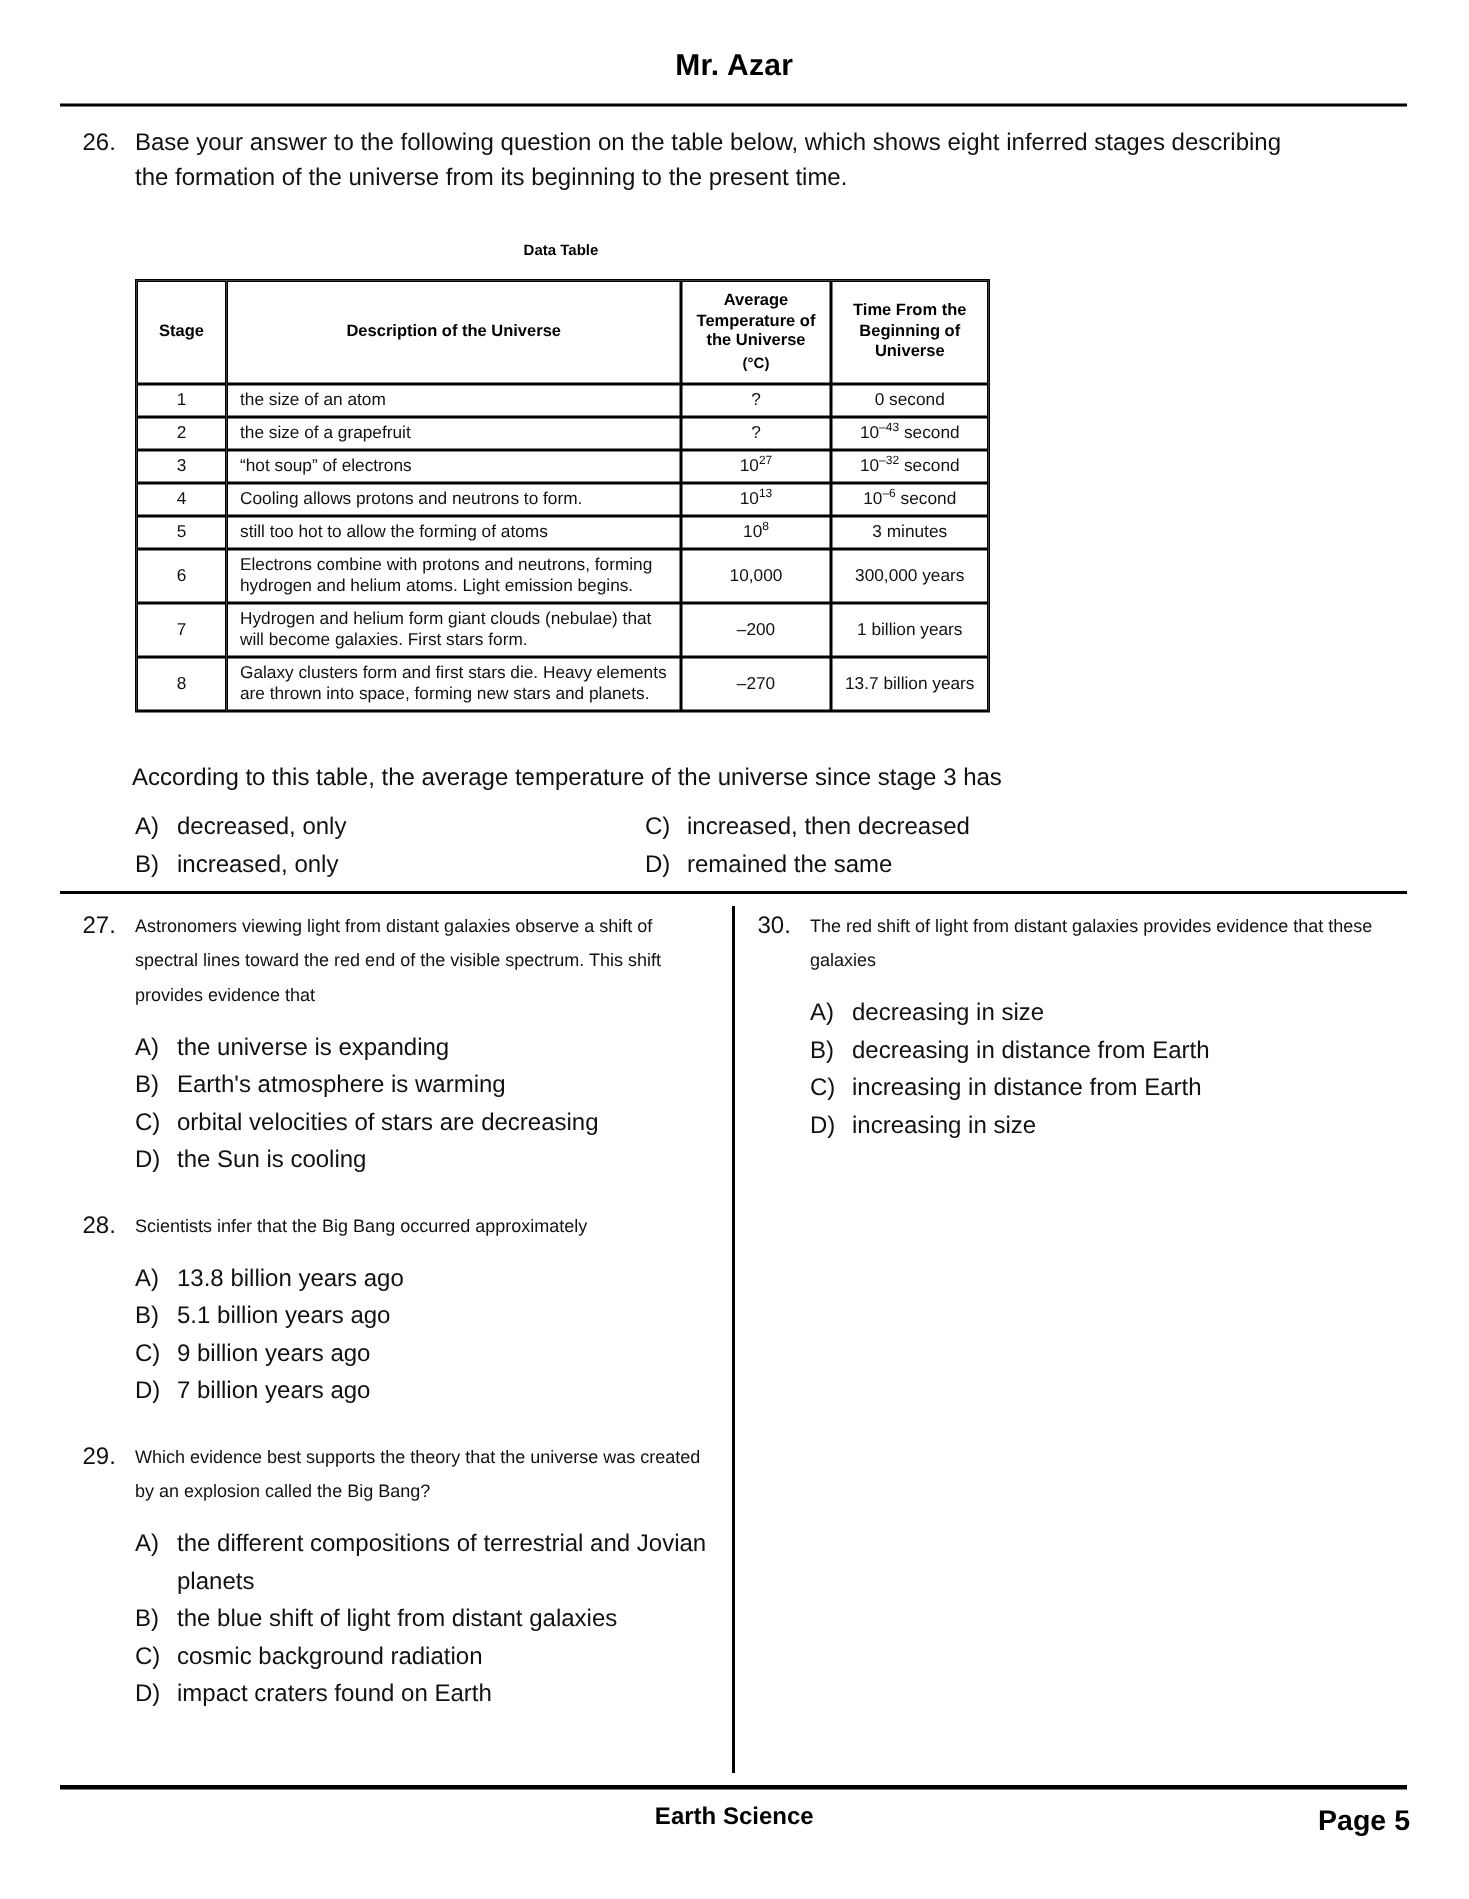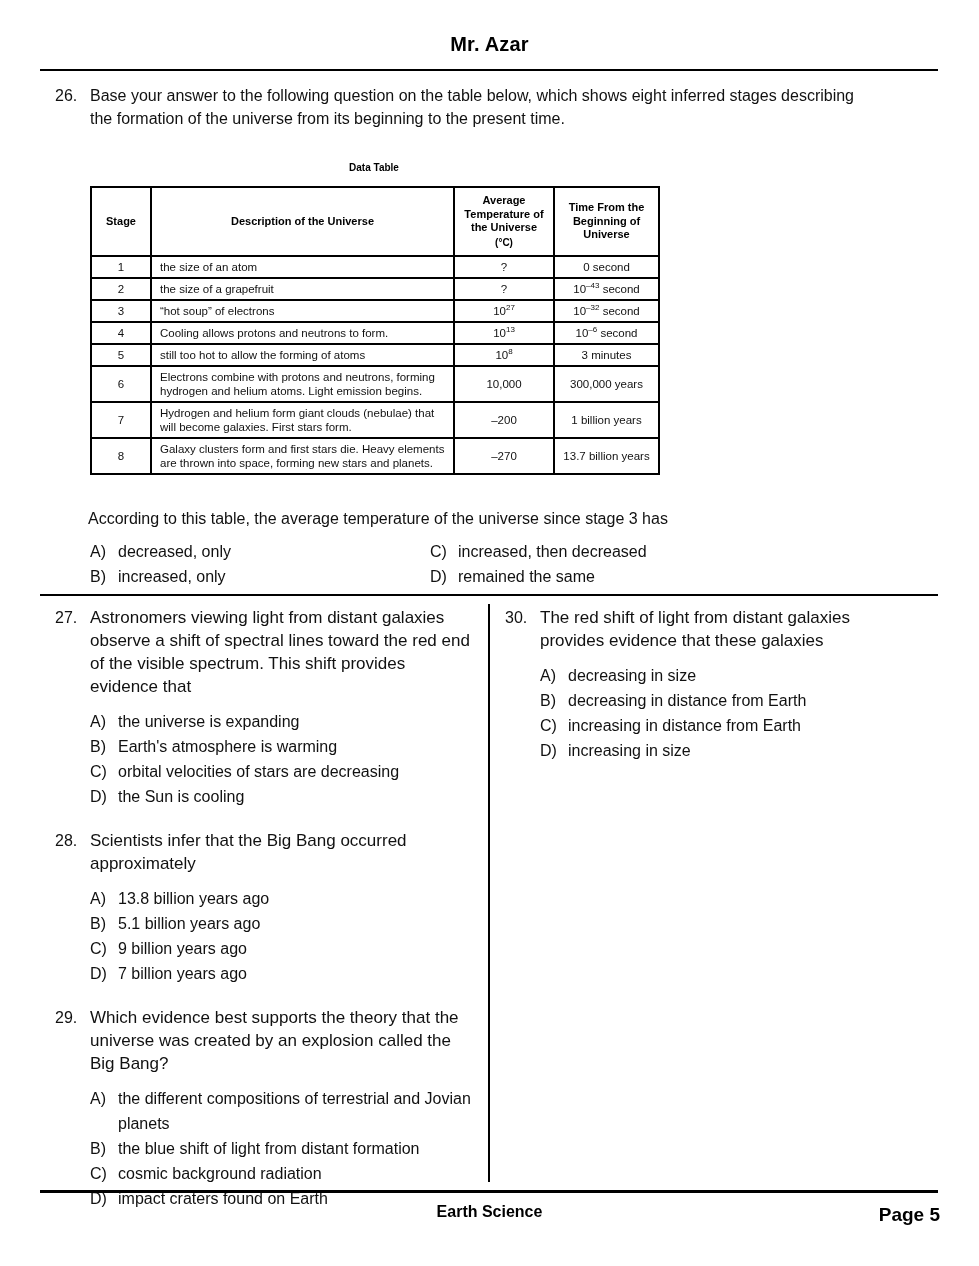--- a/index.html
+++ b/index.html
@@ -70,21 +70,21 @@
 
   
   .columns { position: absolute; top: 602px; left: 0; width: 834px; height: 588px; }
   .col-left  { position: absolute; left: 55px;  top: 4px; width: 417px; }
   .col-right { position: absolute; left: 505px; top: 4px; width: 412px; }
   .col-divider {
     position: absolute; left: 488px; top: 2px; width: 2px; height: 578px;
     background: #000;
   }
   .question { display: flex; margin-bottom: 11px; }
-  .question .qtext { font-size: 17px; line-height: 23px; }
+  .question .qtext { font-size: 12px; line-height: 23px; }
   .choices { margin-top: 11px; margin-bottom: 9px; }
 
   
   .footer-subject {
     position: absolute; top: 1203px; left: 0; width: 100%;
     text-align: center; font-size: 16px; font-weight: bold; color: #000;
   }
   .footer-page {
     position: absolute; top: 1204px; right: 39px;
     font-size: 19px; font-weight: bold; color: #000;
@@ -258,21 +258,21 @@
           <span class="qnum">29.</span>
           <div class="qbody">
             <div class="qtext">Which evidence best supports the theory that the universe was created by an explosion called the Big Bang?</div>
             <div class="choices">
               <div class="choice">
                 <span class="choice-label">A)</span>
                 <span class="choice-text">the different compositions of terrestrial and Jovian planets</span>
               </div>
               <div class="choice">
                 <span class="choice-label">B)</span>
-                <span class="choice-text">the blue shift of light from distant formation</span>
+                <span class="choice-text">the blue shift of light from distant galaxies</span>
               </div>
               <div class="choice">
                 <span class="choice-label">C)</span>
                 <span class="choice-text">cosmic background radiation</span>
               </div>
               <div class="choice">
                 <span class="choice-label">D)</span>
                 <span class="choice-text">impact craters found on Earth</span>
               </div>
             </div>

